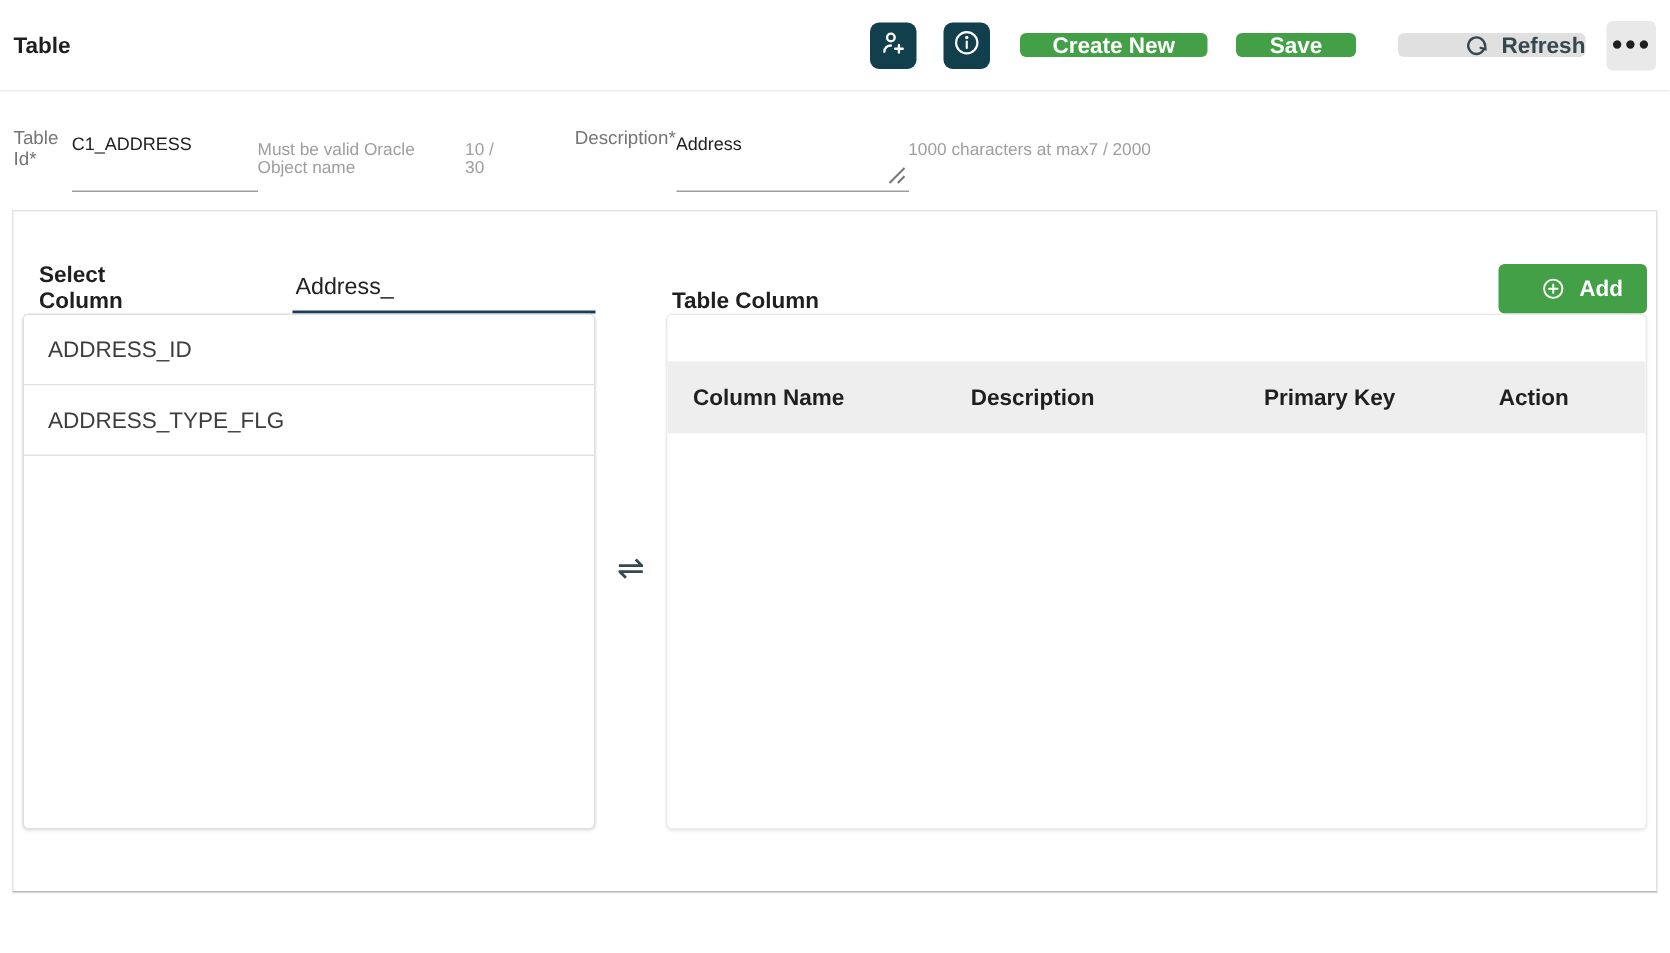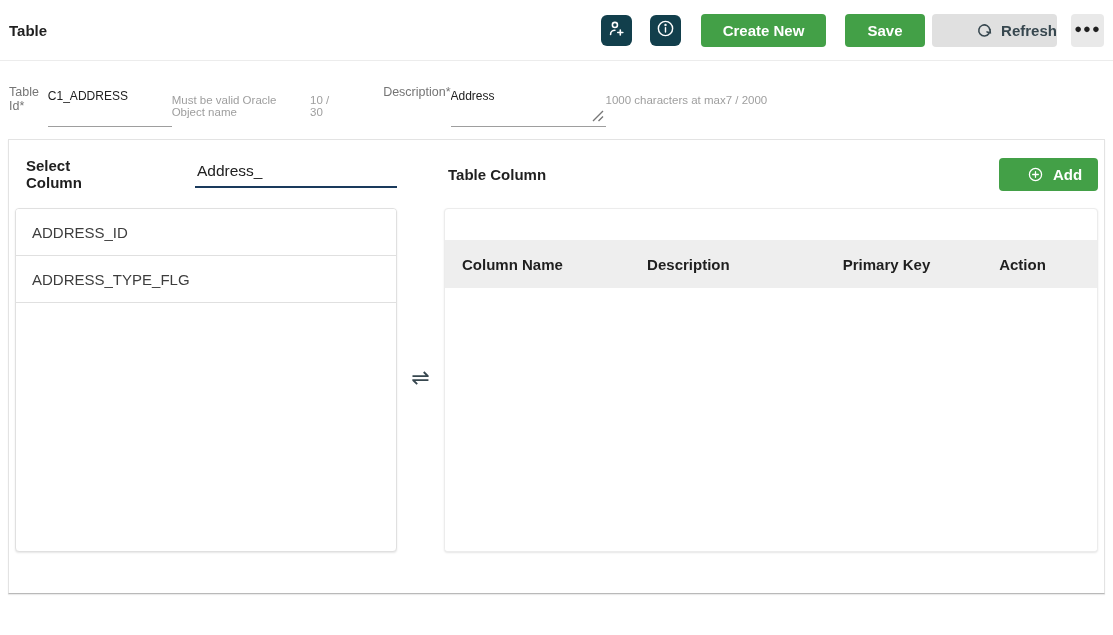--- a/index.html
+++ b/index.html
@@ -7,26 +7,26 @@
     font-family:"Liberation Sans", sans-serif; color:#212121; }
 
   
   .topbar { height:61px; display:flex; align-items:center; padding:0 9px;
     border-bottom:1px solid #ececec; background:#fff;gap:40px; }
   .page-title { font-size:15px; font-weight:bold; color:#1f1f1f; }
   .topbar-right { margin-left:auto; display:flex; align-items:center; }
   .icon-btn { width:31px; height:31px; background:#123f4c; border:none; border-radius:6px;
     display:flex; align-items:center; justify-content:center; cursor:pointer; }
   .icon-btn + .icon-btn { margin-left:18px; }
-  .btn { border:none; border-radius:4px; height:33px; font-size:15px; font-weight:bold;
+  .btn { border:none; border-radius:4px; height:16px; font-size:15px; font-weight:bold;
     cursor:pointer; display:flex; align-items:center; justify-content:center; }
   .btn-green { background:#43a047; color:#fff; }
   .btn-create { width:125px; margin-left:20px; }
   .btn-save { width:80px; margin-left:19px; }
-  .btn-refresh { width:125px; margin-left:7px; background:#e0e0e0; color:#37474f; gap:8px;padding-left:44px; }
+  .btn-refresh { width:125px; margin-left:28px; background:#e0e0e0; color:#37474f; gap:8px;padding-left:44px; }
   .btn-more { width:33px; height:33px; margin-left:14px; background:#e9e9e9; color:#1f1f1f;
     font-size:13px; letter-spacing:1px; font-weight:bold; padding-bottom:4px; }
 
   
   .form-row { display:flex; padding:0 9px; margin-top:24px; }
   .field { display:flex; flex-direction:row; }
   .field-tableid { width:331px; }
   .field-desc { width:725px; margin-left:45px; }
   .field-label { font-size:12.5px; color:#757575; }
   .field-value { font-size:12px; color:#212121; margin-top:4px; background:transparent;
@@ -39,21 +39,21 @@
     color:#9e9e9e; margin-top:9px; }
 
   
   .panel { margin:12px 8px 0 8px; height:455px; border:1px solid #e3e3e3;
     border-bottom-color:#b9b9b9; box-shadow:0 1px 1px rgba(0,0,0,.08); background:#fff;
     display:flex; padding:0 6px; }
   .panel-left { width:382px; display:flex; flex-direction:column; }
   .panel-mid { width:47px; display:flex; align-items:center; justify-content:center; }
   .panel-right { flex:1; display:flex; flex-direction:column; }
 
-  .sect-head { height:68px; display:flex; align-items:center;gap:28px; }
+  .sect-head { height:68px; display:flex; align-items:flex-end;gap:28px; }
   .sect-title { font-size:15px; font-weight:bold; color:#1f1f1f; }
   .panel-left .sect-title { margin-left:11px; }
   .search-input { margin-left:59px; width:202px; border:none; border-bottom:2px solid #1a3a5c;
     outline:none; font-size:15.5px; color:#212121; padding:2px 2px 6px 2px;
     font-family:"Liberation Sans",sans-serif; background:transparent; }
   .panel-right .sect-head { justify-content:space-between; padding-left:4px; }
   .btn-add { width:99px; height:33px; gap:9px;padding-left:12px; }
 
   .list-box { height:344px; border:1px solid #e0e0e0; border-radius:4px;
     box-shadow:0 1px 2px rgba(0,0,0,.10); overflow:hidden; background:#fff; }

